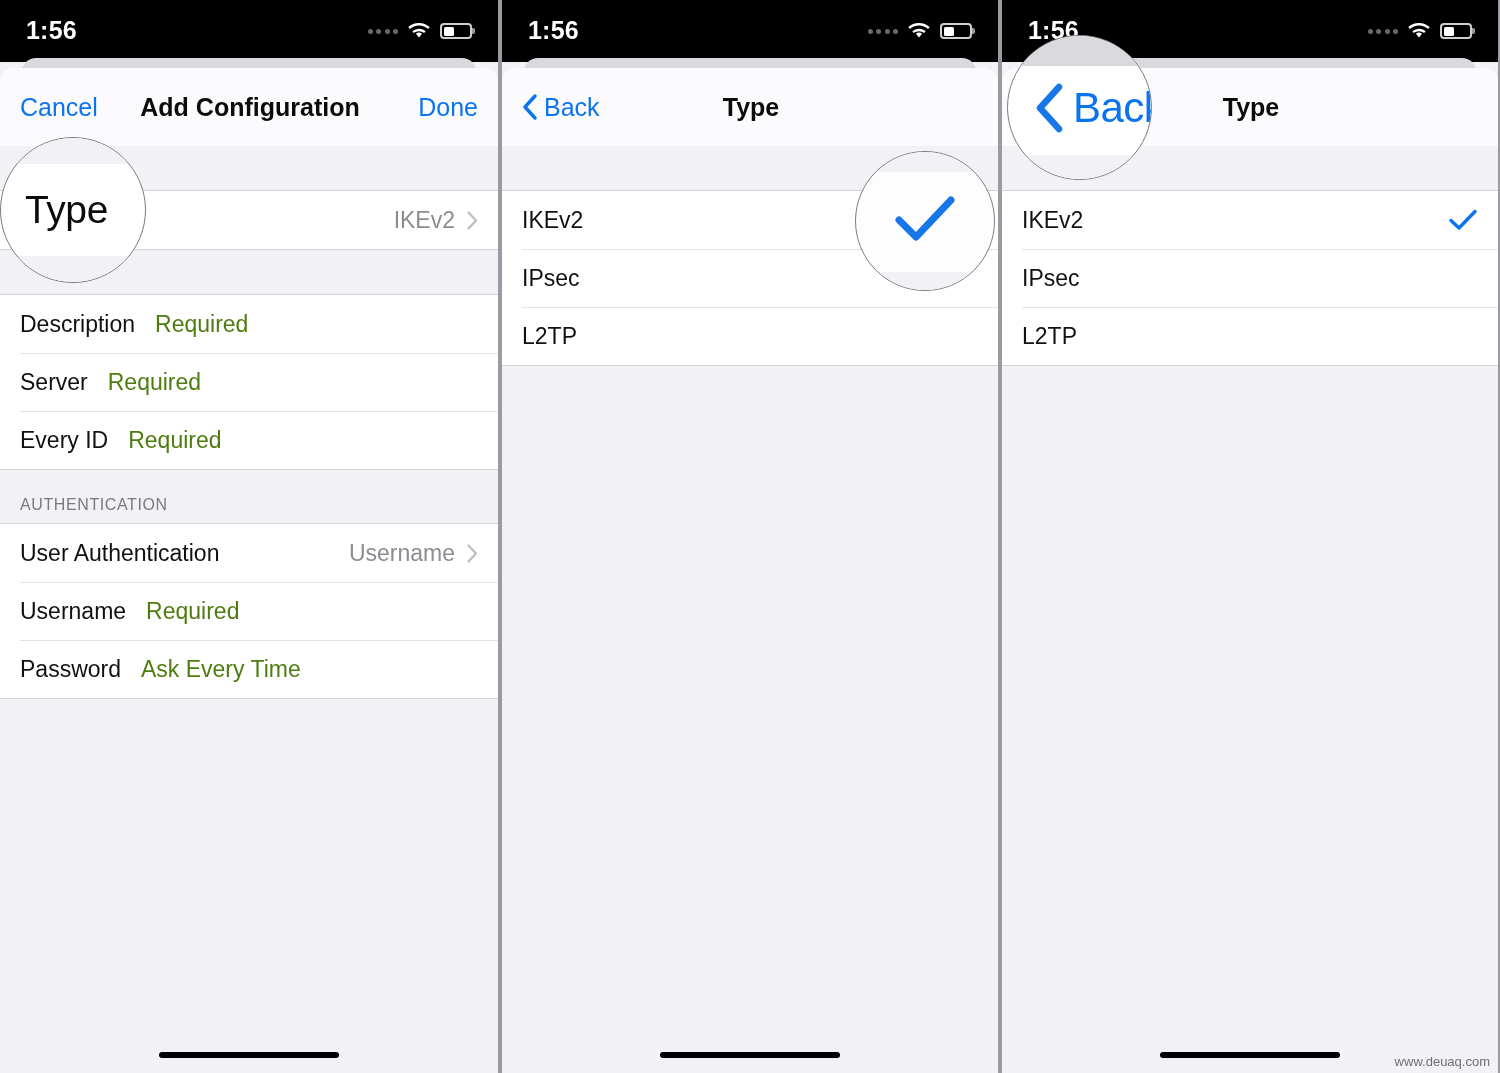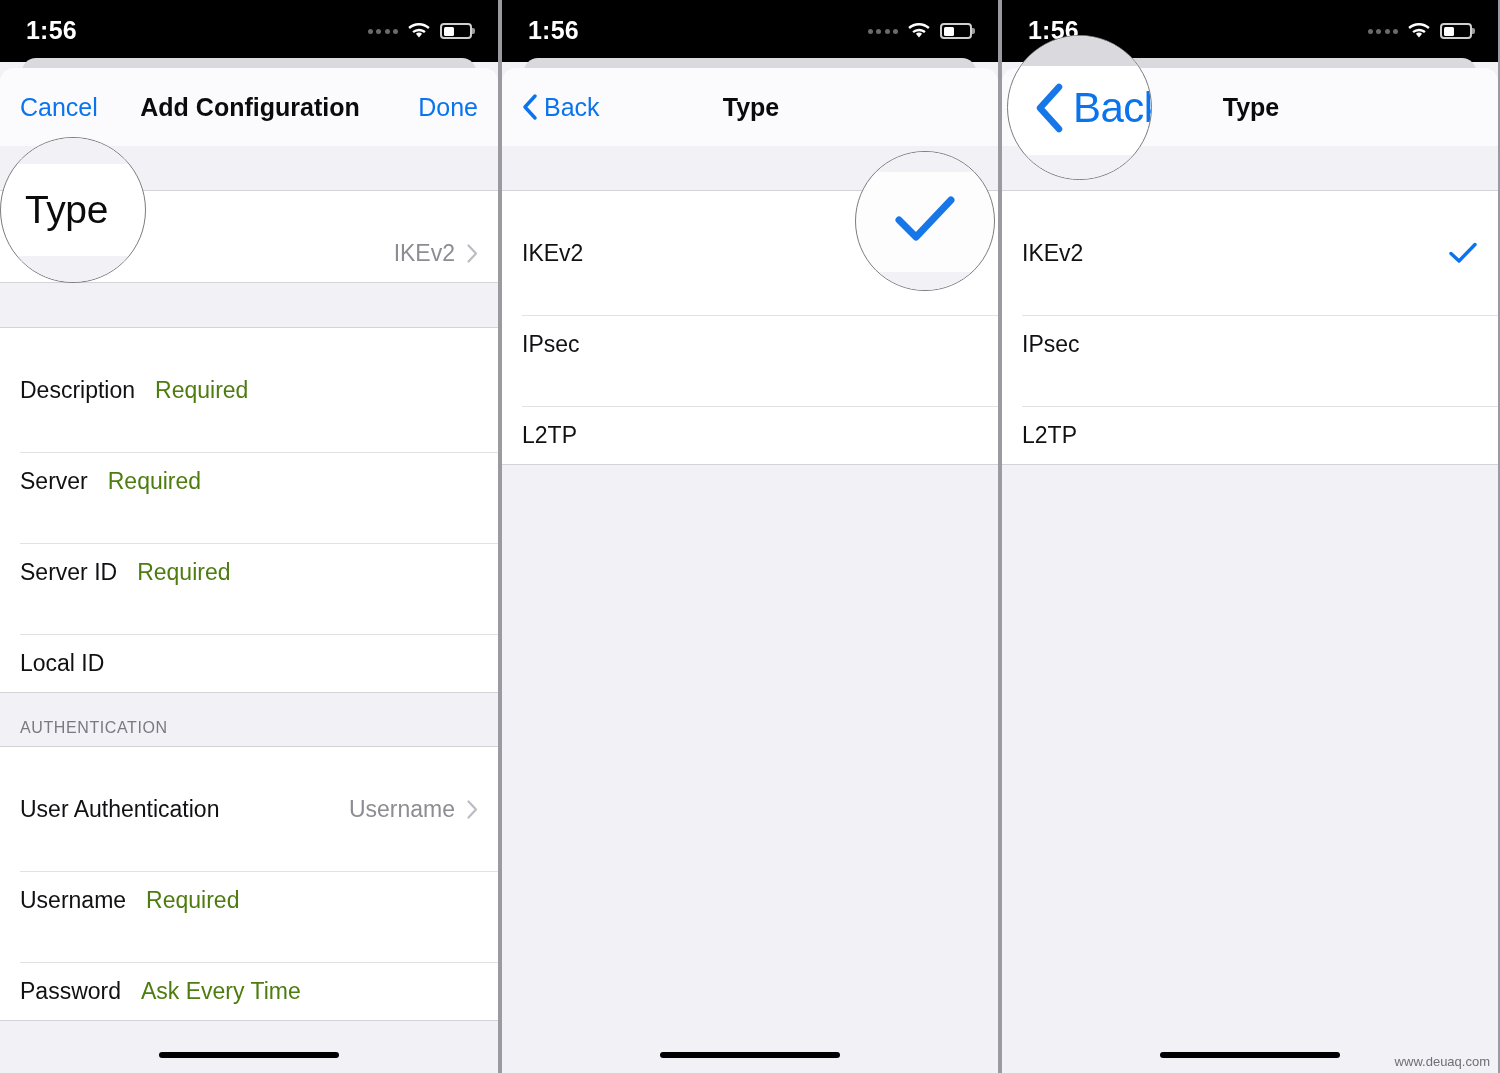--- a/index.html
+++ b/index.html
@@ -79,21 +79,21 @@
   }
   .nav-btn.right{ margin-left:auto; }
   .back-btn{ display:flex; align-items:center; gap:6px; }
   .chev-back{ display:block; width:16px; height:26px; }
 
   
   .gap{ height:44px; background:#f1f1f6; }
   .group{ background:#ffffff; border-top:1px solid #d3d3d8; border-bottom:1px solid #d3d3d8; }
   .row{
     height:58px; display:flex; align-items:center;
-    padding:0 20px; background:#ffffff; position:relative;margin-top:33px;
+    padding:0 20px; background:#ffffff; position:relative;
   }
   .row + .row::before{
     content:""; position:absolute; left:20px; right:0; top:0;
     height:1px; background:#e2e2e6;
   }
   .row .label{ font-size:23px; color:#111114; }
   .row .ph{ font-size:23px; color:#4d7c0f; margin-left:20px; }
   .row .val{ margin-left:auto; font-size:23px; color:#8c8c92; }
   .chev-r{ margin-left:12px; width:11px; height:19px; display:block; }
   .check{ margin-left:auto; width:30px; height:24px; display:block; }
@@ -211,26 +211,22 @@
       <div class="group">
         <div class="row">
           <span class="label">Description</span>
           <span class="ph">Required</span>
         </div>
         <div class="row">
           <span class="label">Server</span>
           <span class="ph">Required</span>
         </div>
         <div class="row">
-          <span class="label">Server ID</span>
+          <span class="label">Every ID</span>
           <span class="ph">Required</span>
-        </div>
-        <div class="row">
-          <span class="label">Local ID</span>
-          <span class="ph"></span>
         </div>
       </div>
 
       <div class="sec-hd">AUTHENTICATION</div>
 
       <div class="group">
         <div class="row">
           <span class="label">User Authentication</span>
           <span class="val">Username</span>
           <span class="chev-r">

